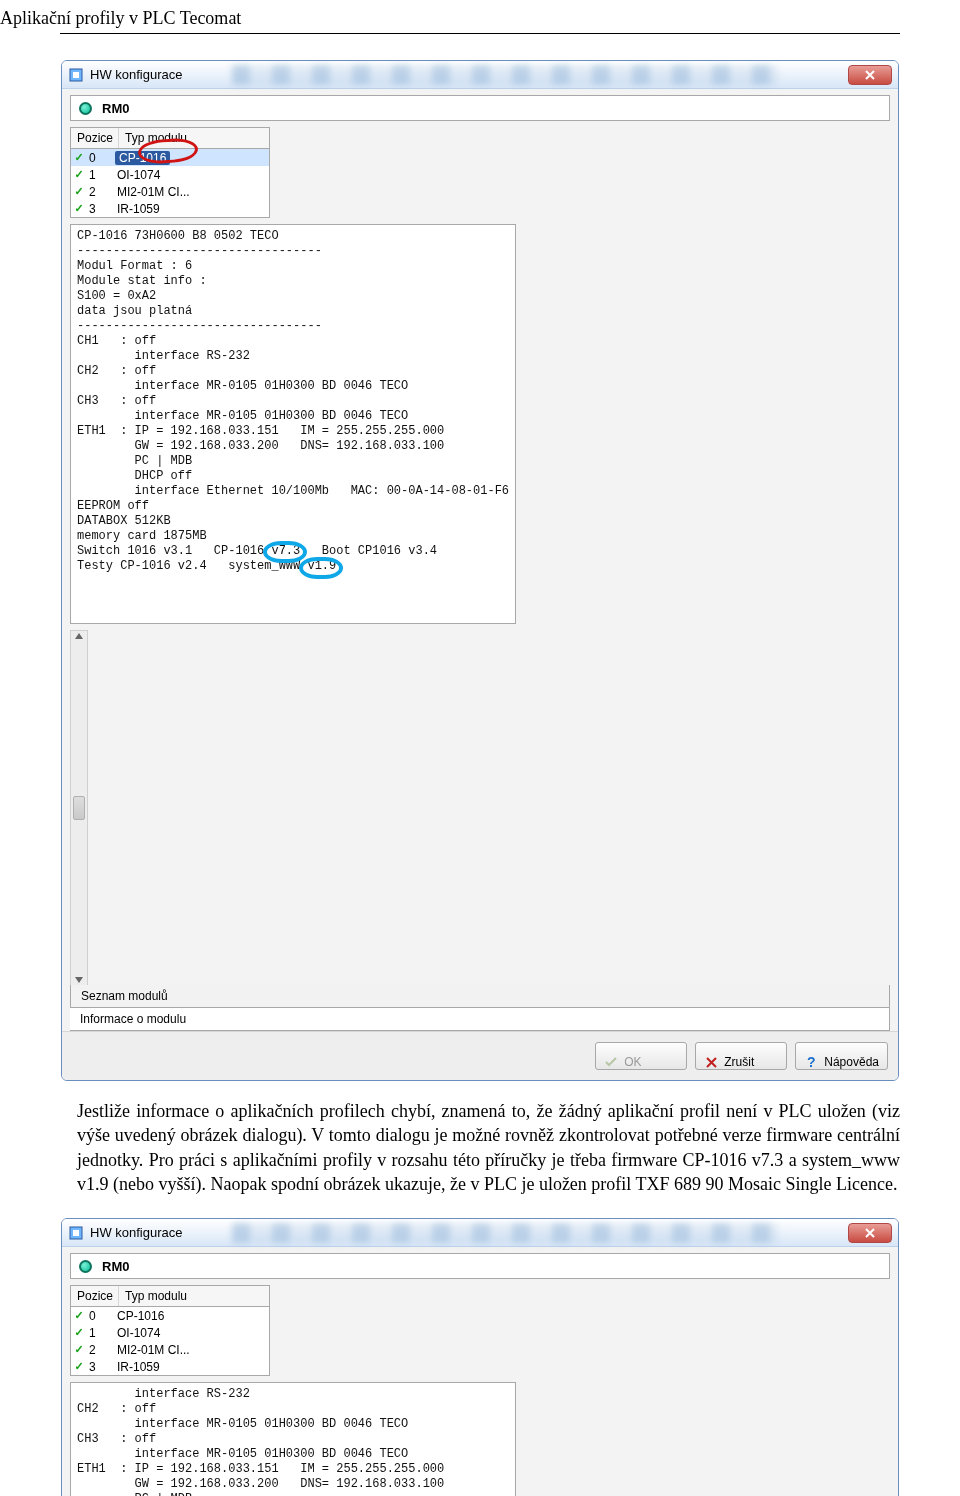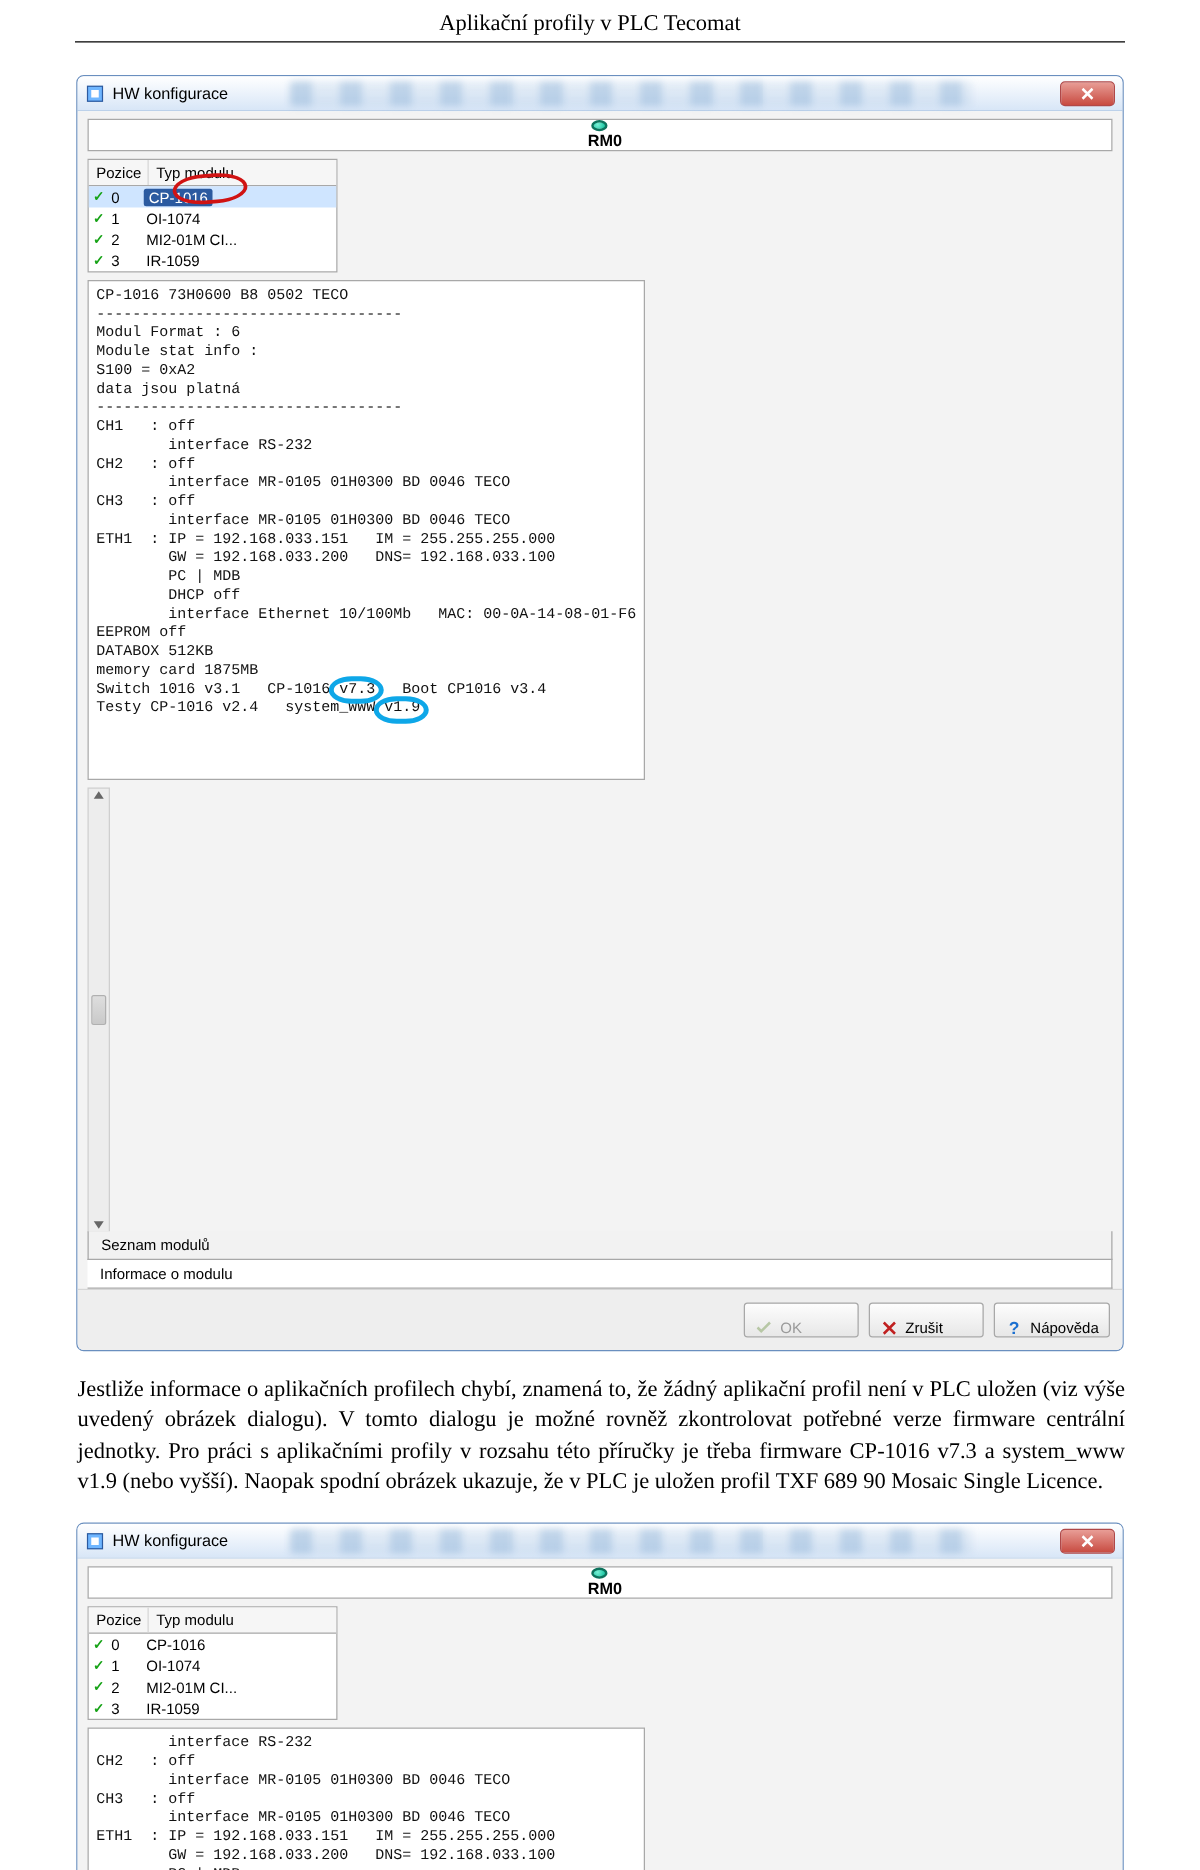--- a/index.html
+++ b/index.html
@@ -3,33 +3,33 @@
 <meta charset="utf-8">
 <style>
   * { box-sizing: border-box; margin: 0; padding: 0; }
   body {
     width: 960px;
     font-family: "Times New Roman", serif;
     background: #fff;
     color: #000;
   }
   .page-header {
-    text-align: center;
+    text-align: left;
     font-size: 18px;
     padding: 8px 16px 4px 0;
   }
   .page-header-under {
     border-bottom: 1px solid #000;
     margin: 0 60px 14px 60px;
   }
   .content { padding: 12px 60px; }
   .body-text {
     font-size: 18px;
     line-height: 1.35;
-    margin: 18px 0 22px 2px;
+    margin: 18px 0 22px 17px;
     text-align: justify;
   }
   .footer {
     display: flex;
     justify-content: space-between;
     margin: 26px 60px 0 60px;
     font-size: 18px;
   }
 
   
@@ -80,21 +80,20 @@
   }
 
   .rm-box {
     border: 1px solid #a8a8a8;
     background: #fff;
     height: 26px;
     display: flex; align-items: center;
     padding-left: 8px;
     margin-bottom: 6px;
     font-size: 13px;
-    flex-direction: column;
   }
   .rm-box .dot {
     width: 13px; height: 13px; border-radius: 50%;
     border: 2px solid #0d735d;
     background: radial-gradient(circle at 35% 35%, #7bf0d6, #0abf9a);
     margin-right: 10px;
   }
   .rm-box .rm-lbl { font-weight: bold; }
 
   .mid {

